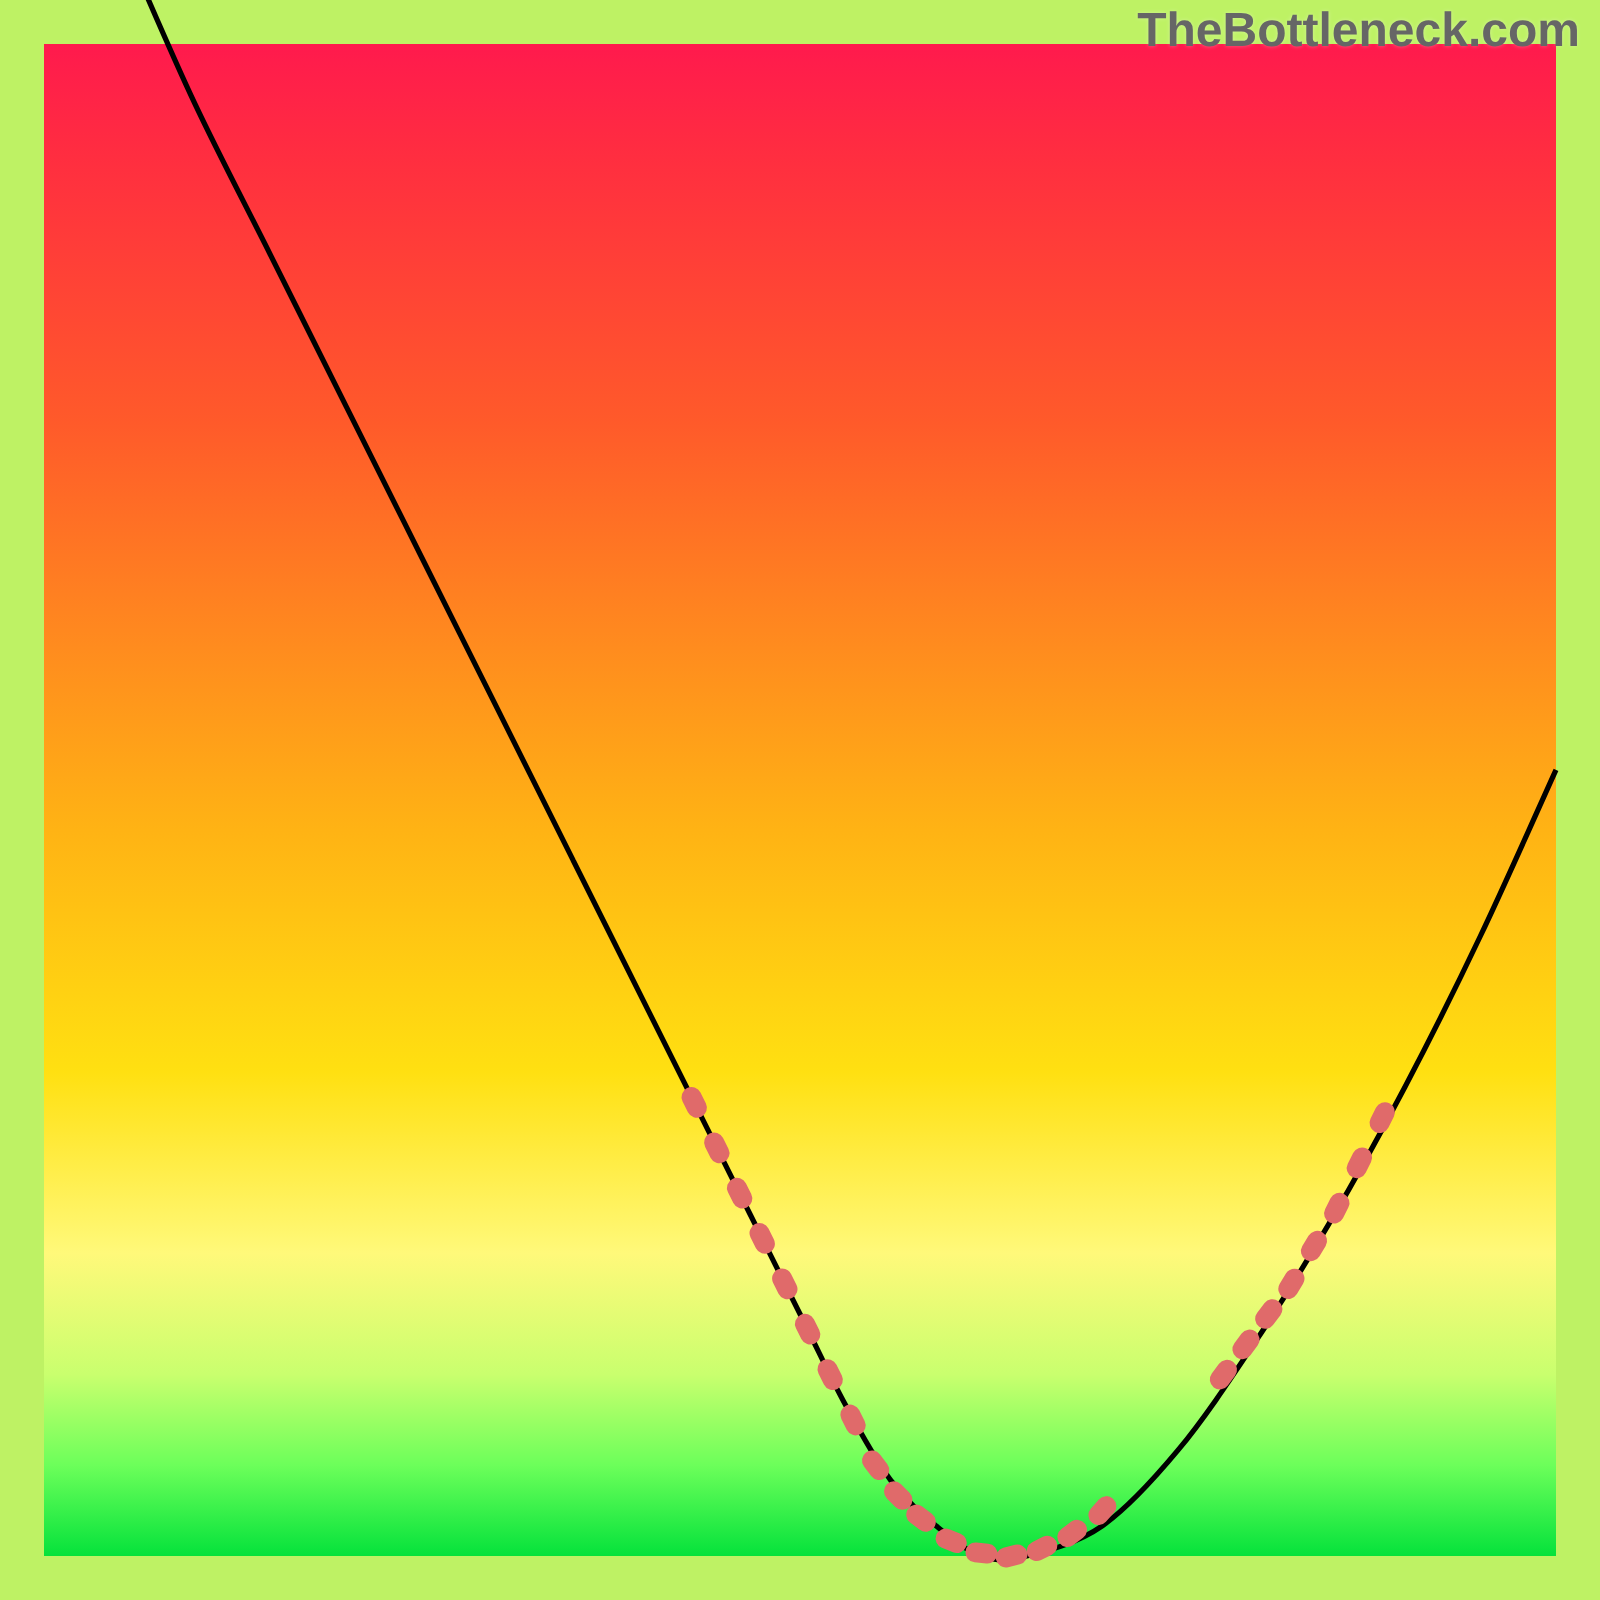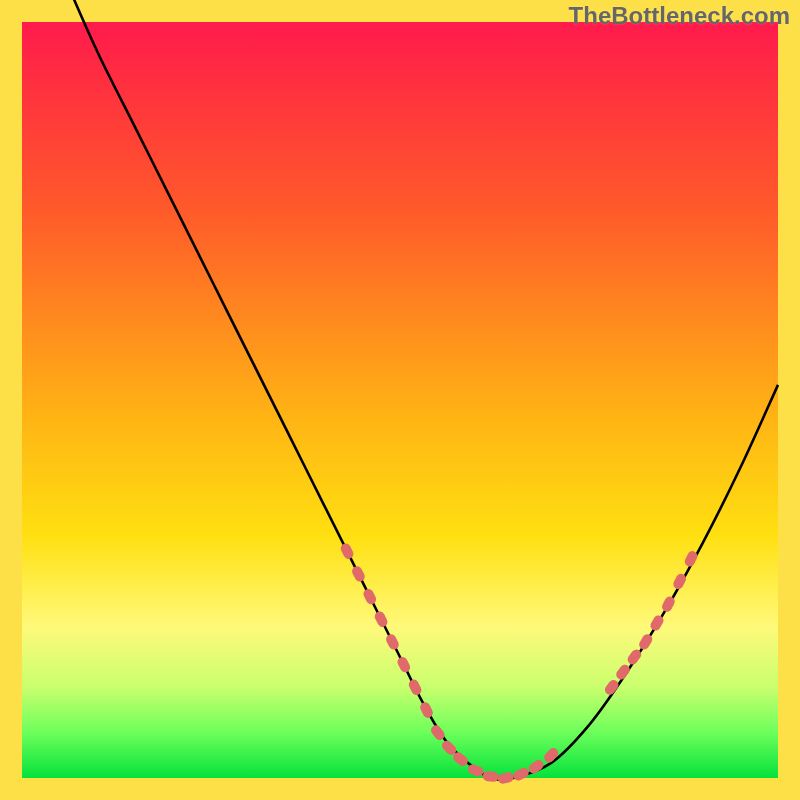--- a/index.html
+++ b/index.html
@@ -10,21 +10,21 @@
     height: 800px;
     overflow: hidden;
     position: relative;
   }
   .frame {
     position: absolute;
     left: 0;
     top: 0;
     width: 800px;
     height: 800px;
-    background: #fde047;
+    background: #bef264;
   }
   .plot-area {
     position: absolute;
     left: 22px;
     top: 22px;
     width: 756px;
     height: 756px;
     
     background: linear-gradient(to bottom,
       #ff1a4d 0%,

